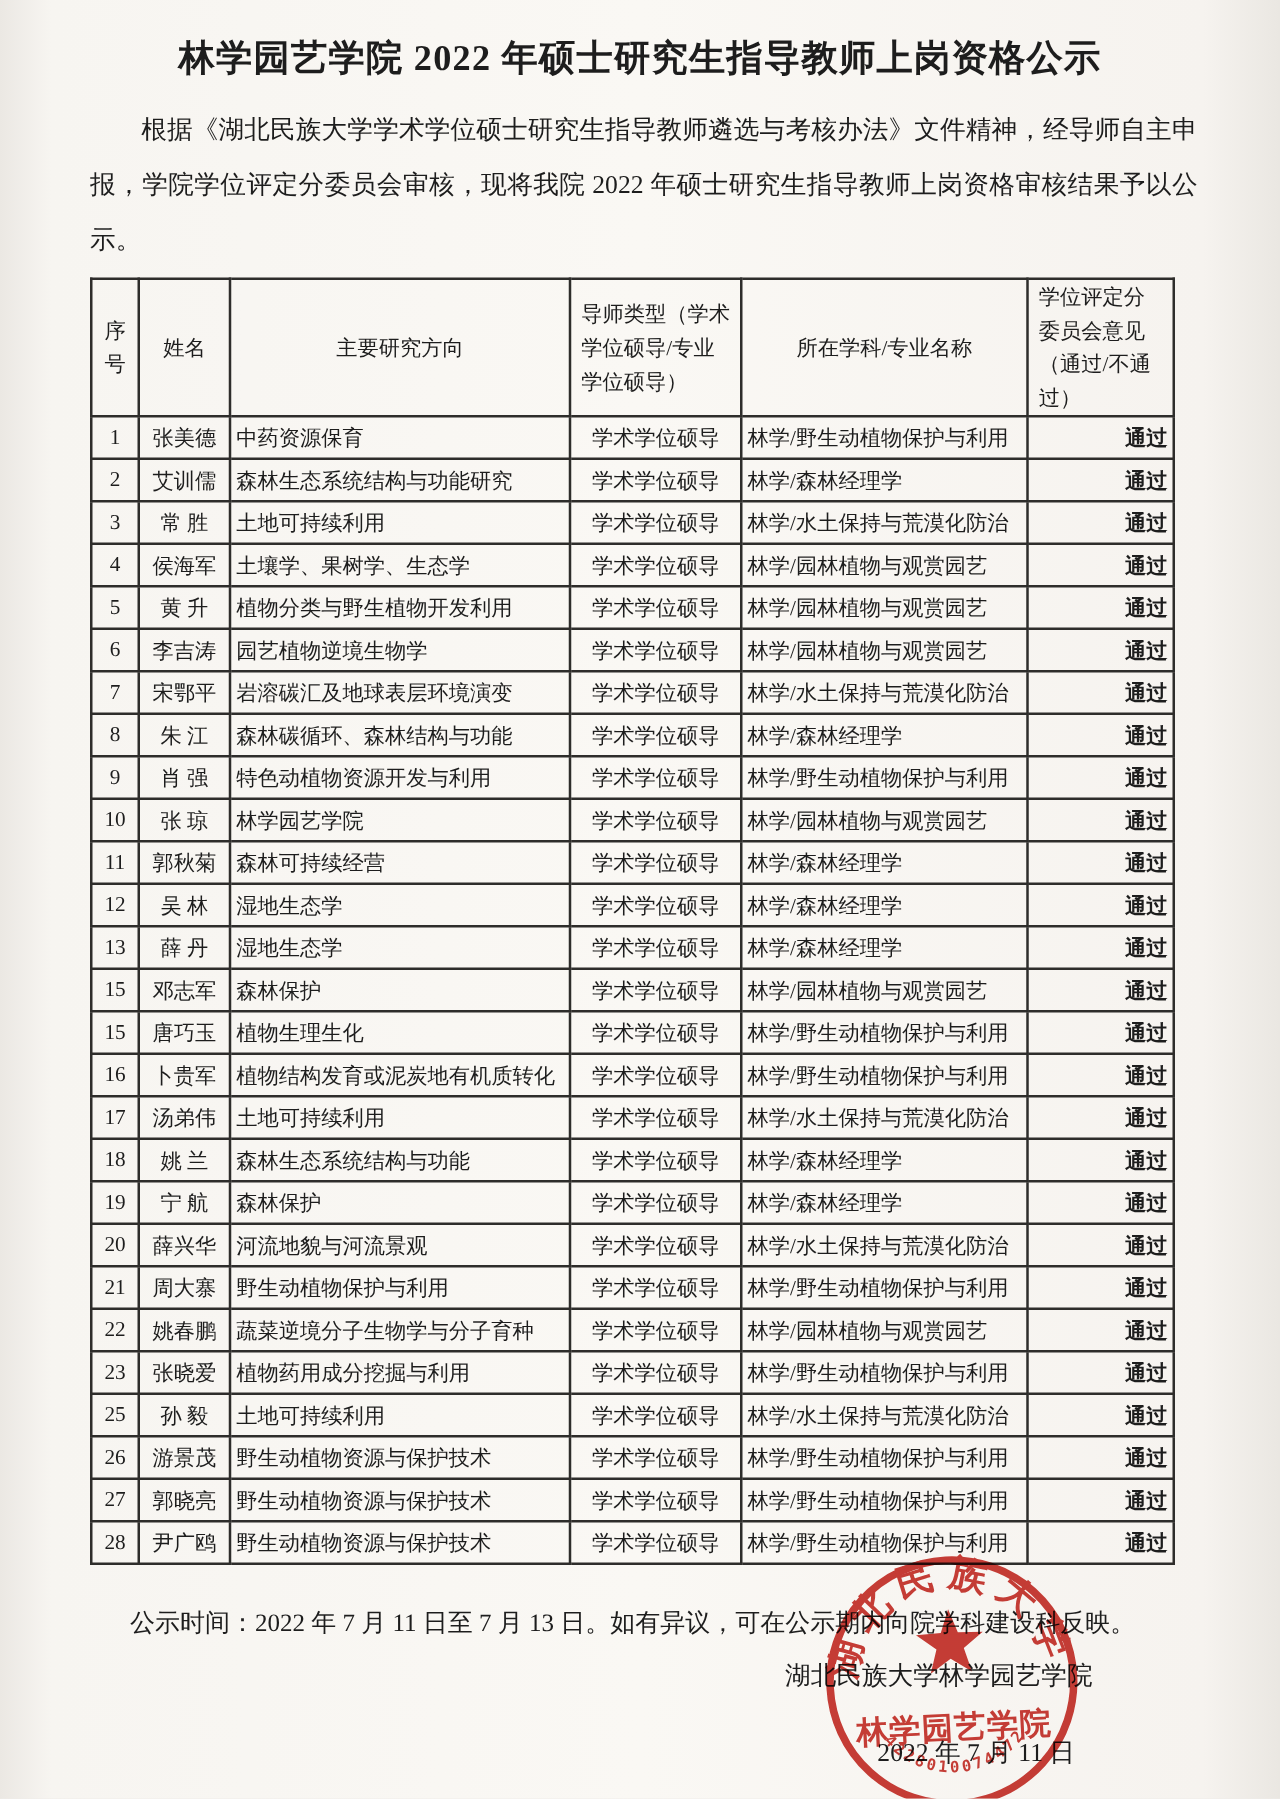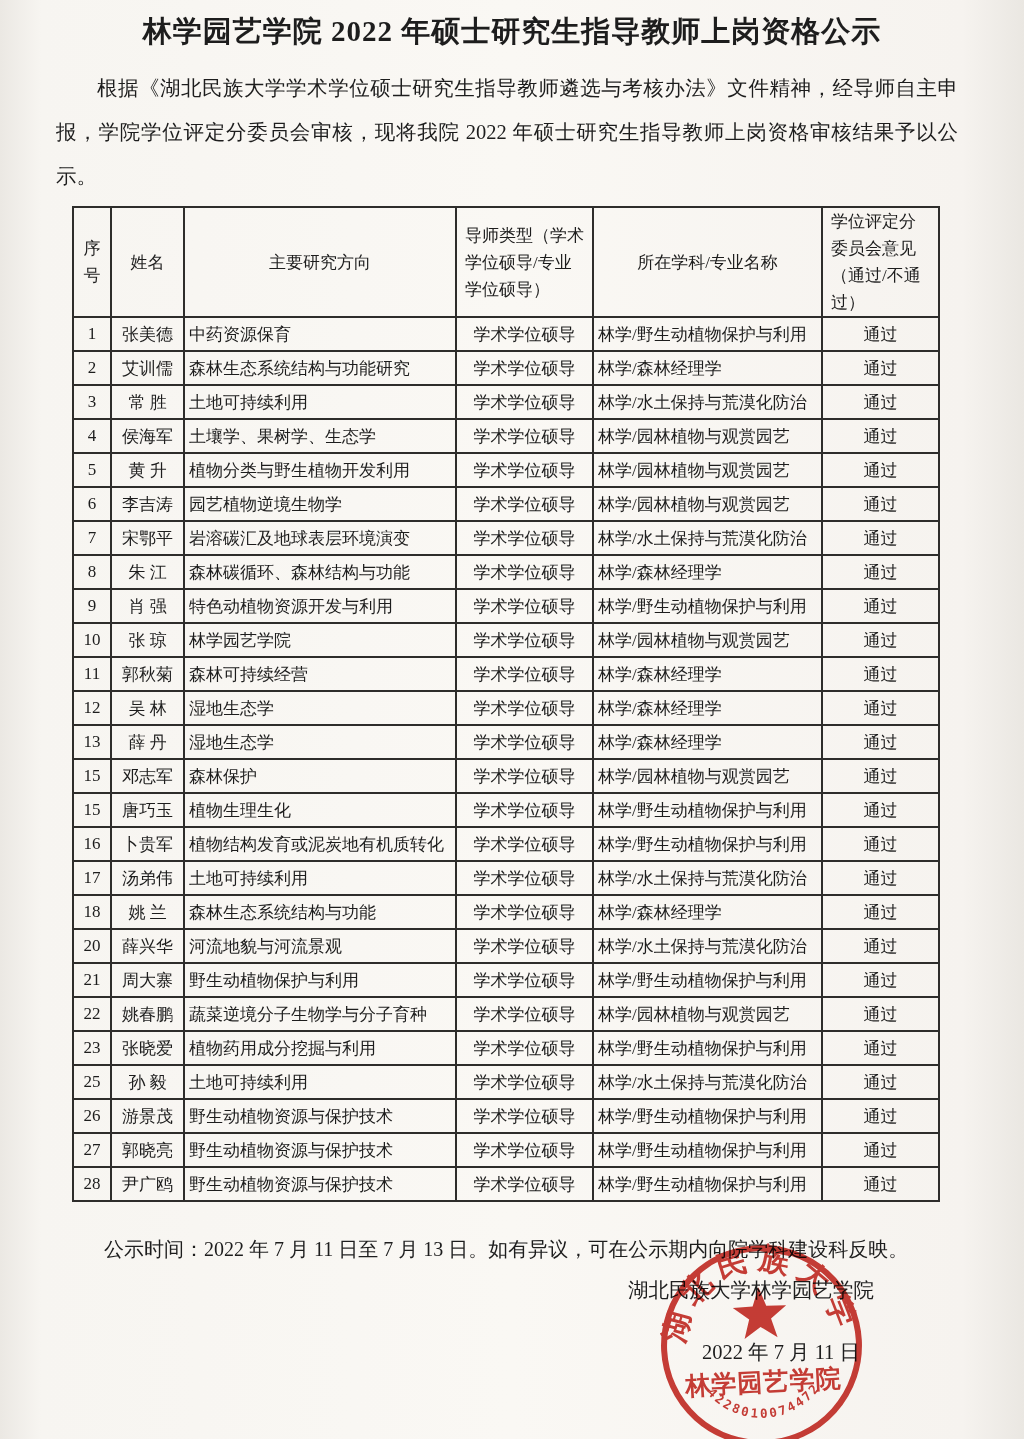--- a/index.html
+++ b/index.html
@@ -7,25 +7,25 @@
     width:1024px; height:1439px; overflow:hidden;
     font-family:"Liberation Serif","DejaVu Serif",serif;
     color:#1d1d1d;
     background:#e9e6e2;
   }
   .page {
     position:relative; width:1024px; height:1439px; overflow:hidden;
     background:linear-gradient(90deg,#ebe8e3 0%,#f7f5f1 4%,#faf8f4 50%,#f6f3ef 94%,#eae7e2 100%);
   }
   .doc-title {
-    padding-top:12px; text-align:center;
+    padding-top:28px; text-align:center;
     font-size:29px; line-height:38px; font-weight:bold; letter-spacing:1px;
   }
   .intro {
-    margin:16px 66px 0 56px;
+    margin:16px 66px 0 72px;
     font-size:20.5px; line-height:44px;
     text-align:justify; text-indent:2em;
   }
   table.supervisors {
     margin:8px 0 0 72px;
     width:866px; border-collapse:collapse; table-layout:fixed;
     font-size:17px;
   }
   table.supervisors col.c0 { width:38px; }
   table.supervisors col.c1 { width:73px; }
@@ -40,21 +40,21 @@
     height:84px; font-weight:normal; line-height:27px;
     text-align:center; padding:0 5px;
   }
   table.supervisors th.h3, table.supervisors th.h5 { text-align:left; padding:0 8px; }
   table.supervisors td { height:32px; padding:0 4px; }
   td.c0 { text-align:center; }
   td.c1 { text-align:center; white-space:pre; }
   td.c2 { text-align:left; padding-left:11px;border-radius:11px; }
   td.c3 { text-align:center; }
   td.c4 { text-align:left; padding-left:8px; }
-  td.c5 { text-align:center; }
+  td.c5 { text-align:right;font-weight:bold; }
   .notice {
     margin:32px 60px 0 104px;
     font-size:20px; line-height:30px;
   }
   .signature {
     margin-top:12px; text-align:right; padding-right:150px;
     font-size:20.5px;
   }
   .issue-date {
     margin-top:34px; text-align:right; padding-right:164px;
@@ -235,20 +235,28 @@
         </tr>
         <tr>
           <td class="c0">18</td>
           <td class="c1">姚 兰</td>
           <td class="c2">森林生态系统结构与功能</td>
           <td class="c3">学术学位硕导</td>
           <td class="c4">林学/森林经理学</td>
           <td class="c5">通过</td>
         </tr>
         <tr>
+          <td class="c0">19</td>
+          <td class="c1">宁 航</td>
+          <td class="c2">森林保护</td>
+          <td class="c3">学术学位硕导</td>
+          <td class="c4">林学/森林经理学</td>
+          <td class="c5">通过</td>
+        </tr>
+        <tr>
           <td class="c0">20</td>
           <td class="c1">薛兴华</td>
           <td class="c2">河流地貌与河流景观</td>
           <td class="c3">学术学位硕导</td>
           <td class="c4">林学/水土保持与荒漠化防治</td>
           <td class="c5">通过</td>
         </tr>
         <tr>
           <td class="c0">21</td>
           <td class="c1">周大寨</td>

